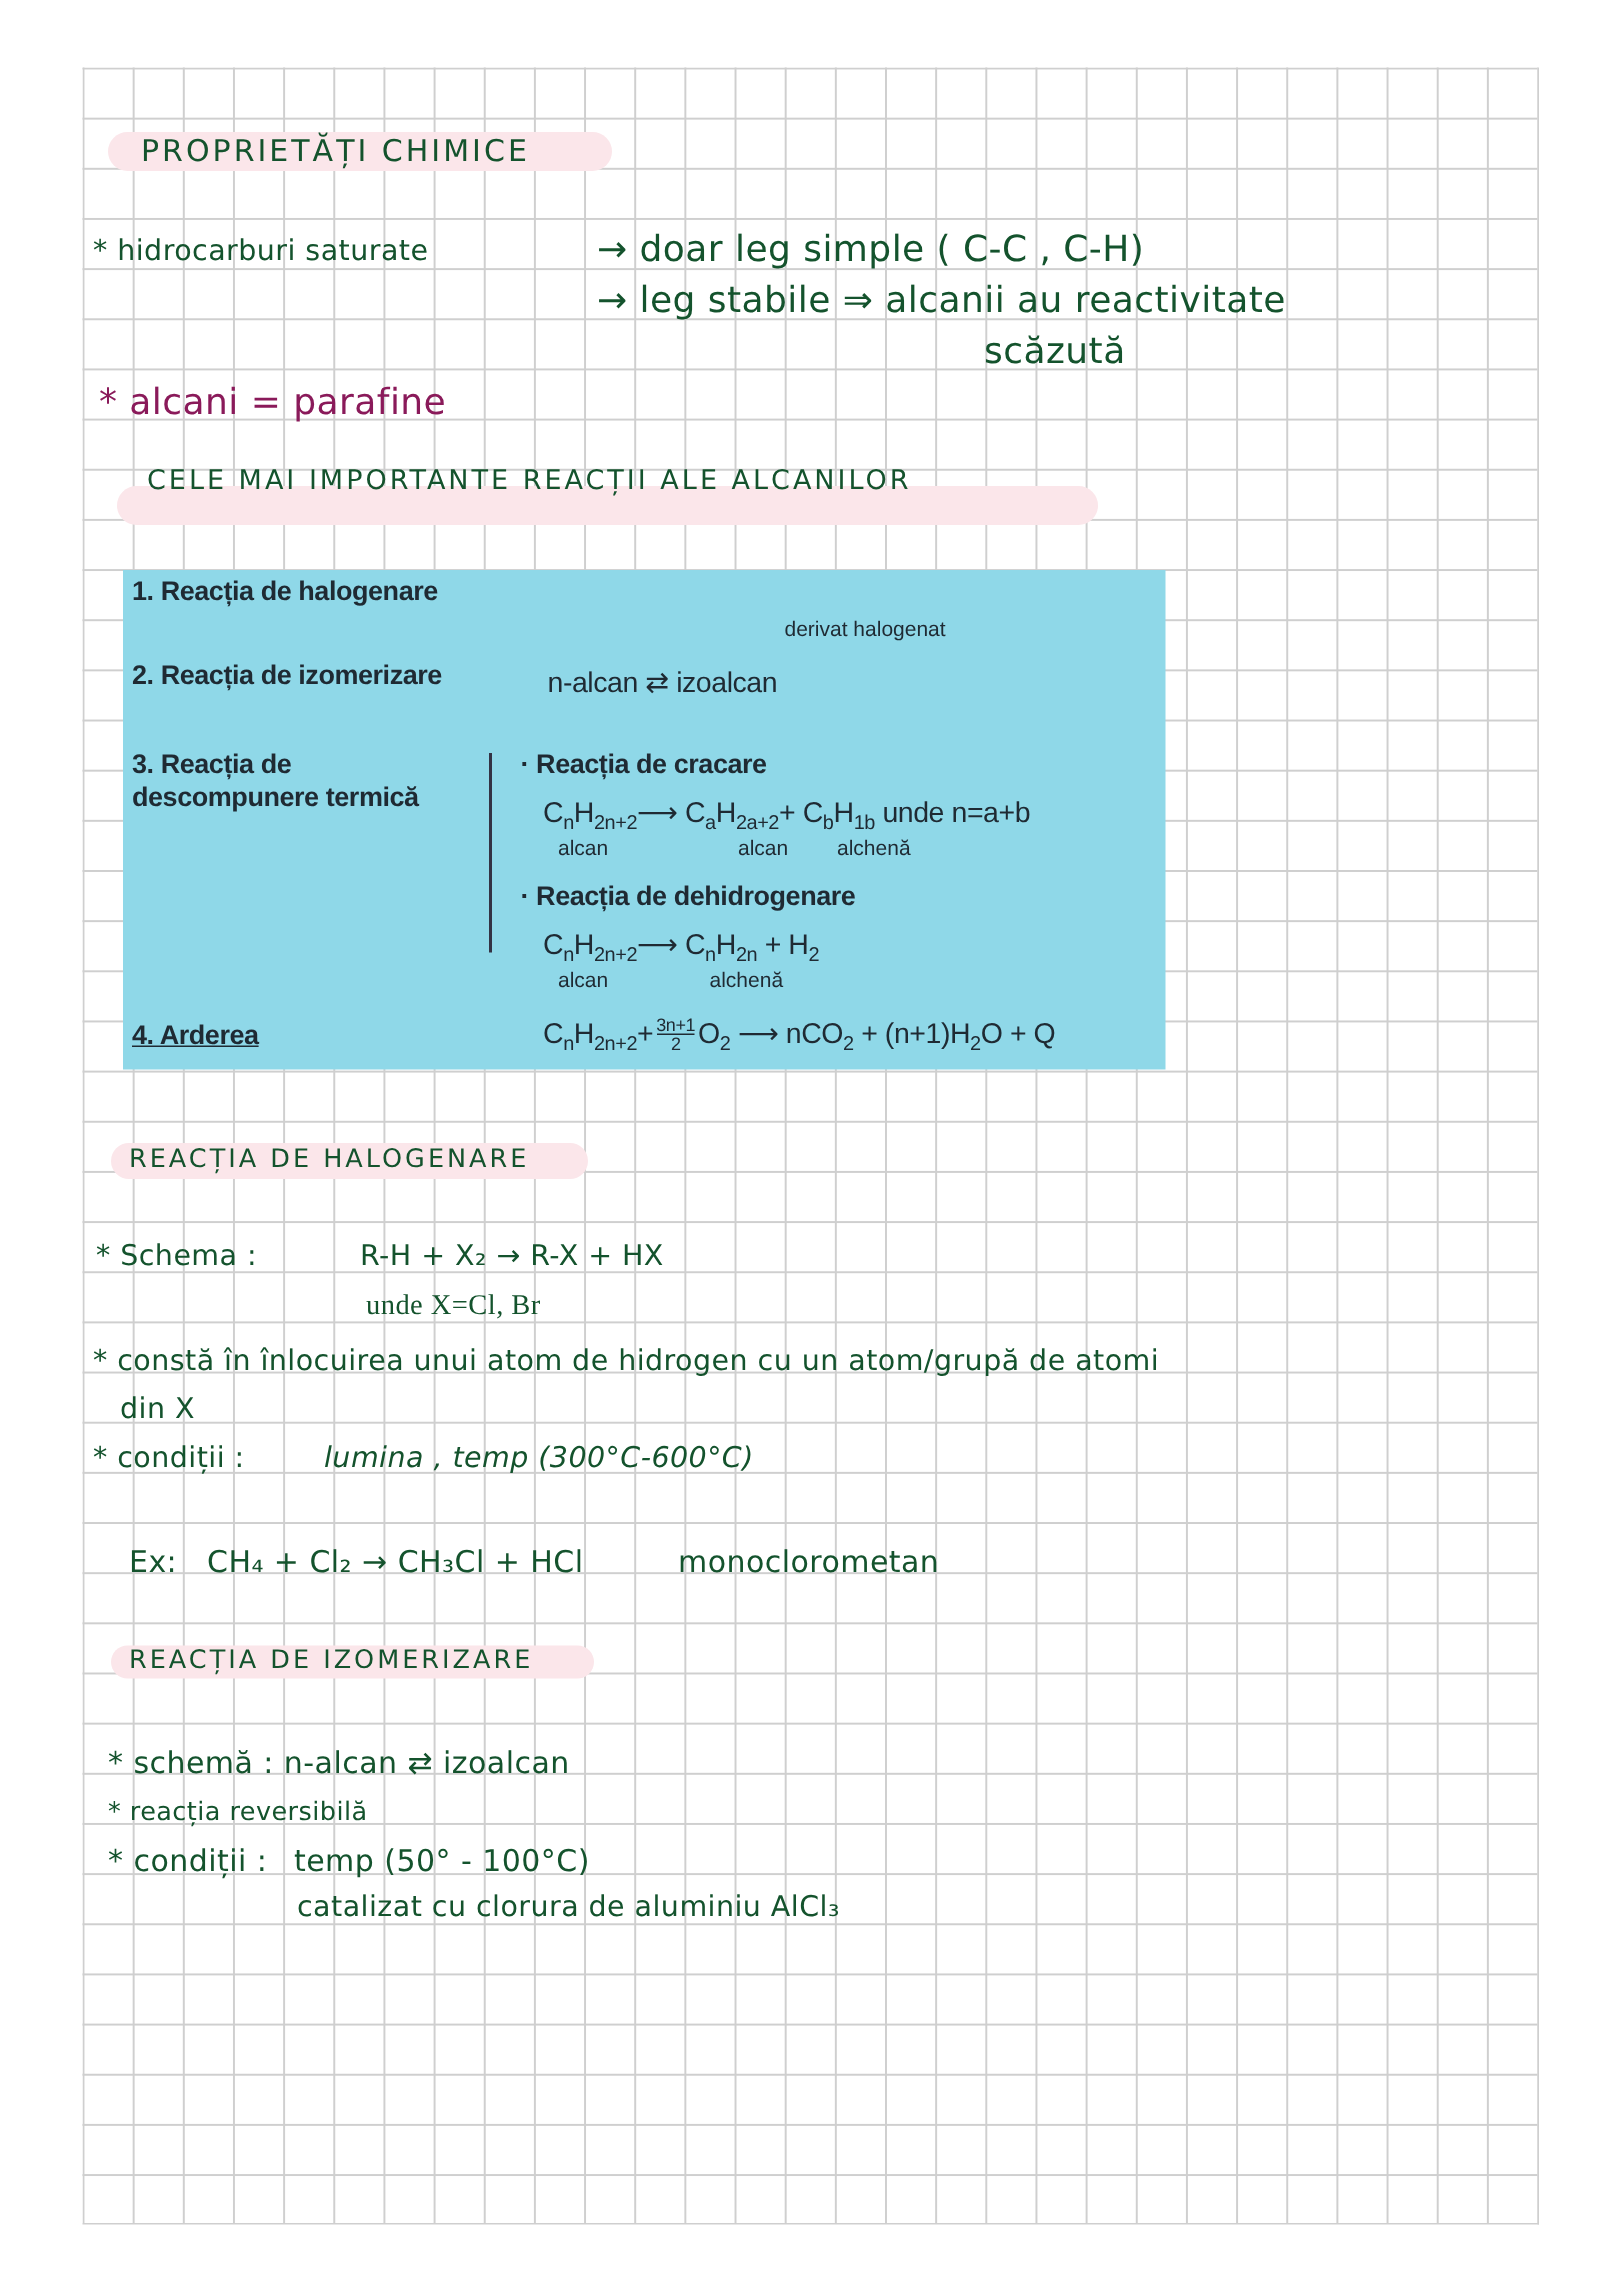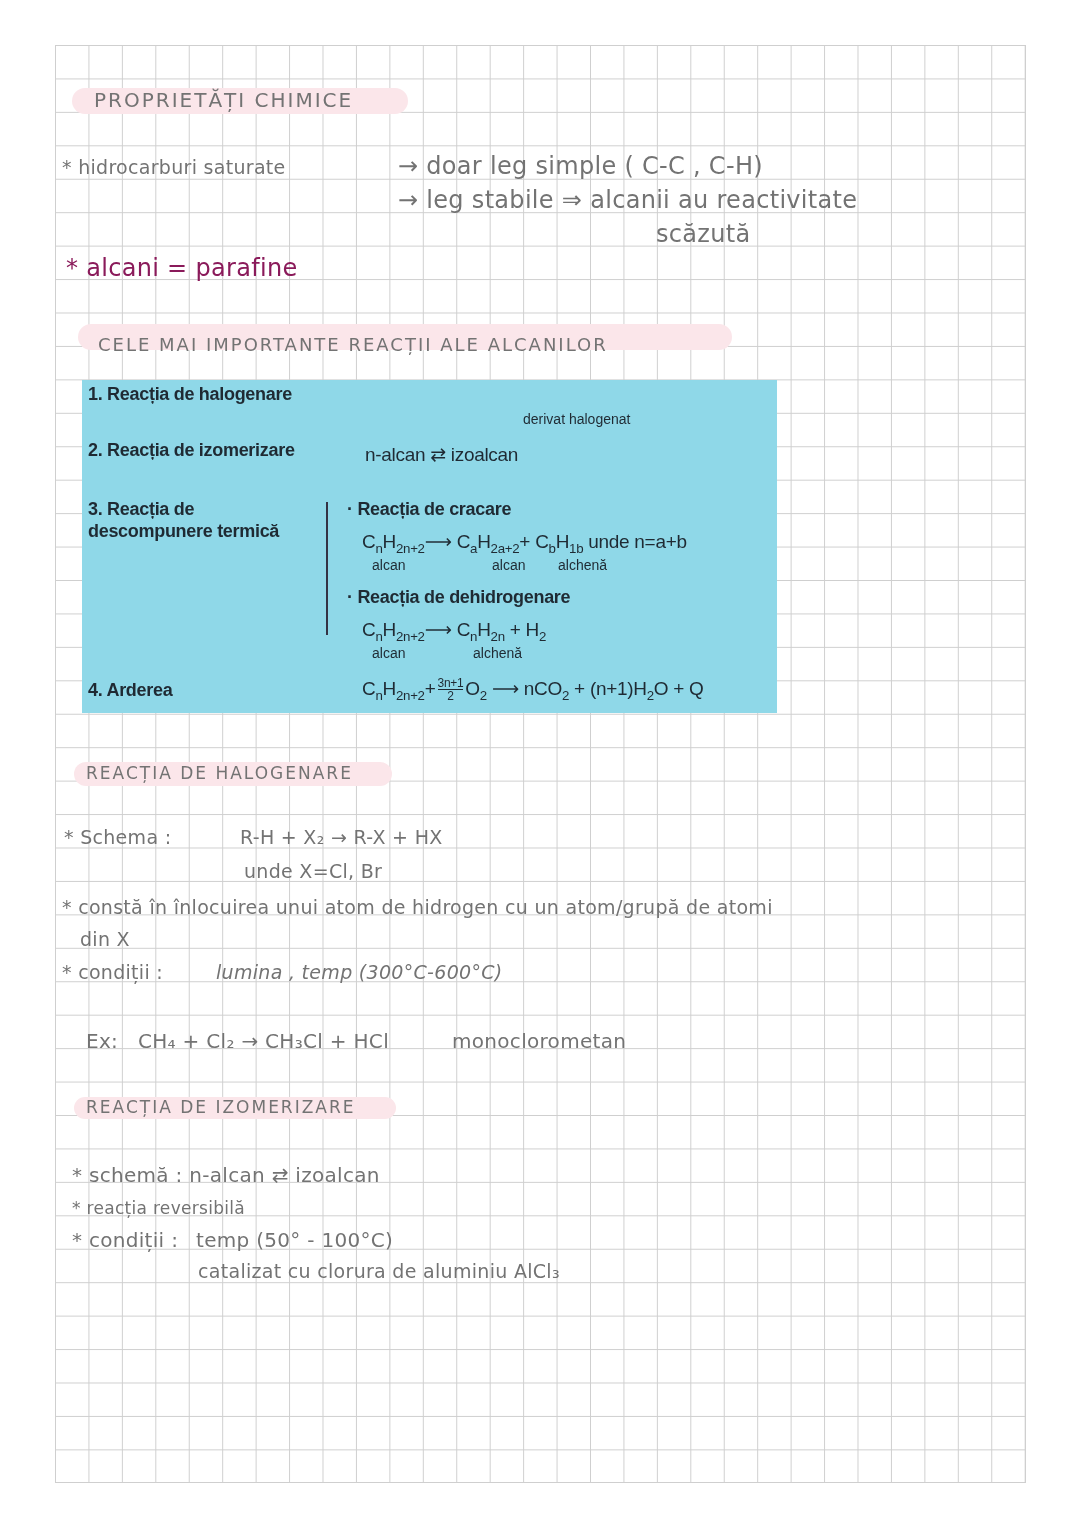--- a/index.html
+++ b/index.html
@@ -7,21 +7,21 @@
          font-family: "DejaVu Sans", sans-serif; }
   .grid {
     position:absolute; left:55px; top:45px; width:970px; height:1437px;
     background-color:#ffffff;
     background-image:
       linear-gradient(to right, #cfcfcf 1px, transparent 1px),
       linear-gradient(to bottom, #cfcfcf 1px, transparent 1px);
     background-size:33.45px 33.45px;
     border-right:1px solid #cfcfcf; border-bottom:1px solid #cfcfcf;
   }
-  .hw { position:absolute; color:#737373; font-family:"DejaVu Sans", sans-serif;
+  .hw { position:absolute; color:#14532d; font-family:"DejaVu Sans", sans-serif;
         white-space:nowrap; letter-spacing:0.3px; }
   .dark { color:#8a1a5a; }
   .pill { position:absolute; background:#fbe6ea; border-radius:14px; }
   .heading { font-size:19px; letter-spacing:2px; text-transform:uppercase; }
   .t24 { font-size:24px; }
   .t22 { font-size:19px; }
   .t20 { font-size:20px; }
   .t18 { font-size:18px; }
   .t17 { font-size:17px; }
 
@@ -48,21 +48,21 @@
 <div class="pill" style="left:72px;top:88px;width:336px;height:26px;"></div>
 <div class="hw heading t20" style="left:94px;top:88px;">PROPRIETĂȚI CHIMICE</div>
 
 <div class="hw t22" style="left:62px;top:156px;">* hidrocarburi saturate</div>
 <div class="hw t24" style="left:398px;top:152px;">→ doar leg simple  ( C-C , C-H)</div>
 <div class="hw t24" style="left:398px;top:186px;">→ leg stabile ⇒ alcanii  au reactivitate</div>
 <div class="hw t24" style="left:656px;top:220px;">scăzută</div>
 <div class="hw t24 dark" style="left:66px;top:254px;">* alcani = parafine</div>
 
 <div class="pill" style="left:78px;top:324px;width:654px;height:26px;"></div>
-<div class="hw heading t18" style="left:98px;top:334px;text-align:center;">CELE MAI IMPORTANTE REACȚII  ALE ALCANILOR</div>
+<div class="hw heading t18" style="left:98px;top:310px;text-align:center;">CELE MAI IMPORTANTE REACȚII  ALE ALCANILOR</div>
 
 <div class="box">
   <div class="lbl" style="top:3px;">1. Reacția de halogenare</div>
   <div class="sub" style="left:441px;top:31px;">derivat halogenat</div>
 
   <div class="lbl" style="top:59px;">2. Reacția de  izomerizare</div>
   <div class="eq" style="left:283px;top:63px;">n-alcan ⇄ izoalcan</div>
 
   <div class="lbl" style="top:118px;">3. Reacția de</div>
   <div class="lbl" style="top:140px;">descompunere termică</div>
@@ -72,32 +72,32 @@
   <div class="eq" style="left:280px;top:150px;">C<sub>n</sub>H<sub>2n+2</sub>⟶ C<sub>a</sub>H<sub>2a+2</sub>+ C<sub>b</sub>H<sub>1b</sub> unde n=a+b</div>
   <div class="sub" style="left:290px;top:177px;">alcan</div>
   <div class="sub" style="left:410px;top:177px;">alcan</div>
   <div class="sub" style="left:476px;top:177px;">alchenă</div>
 
   <div class="bul" style="left:265px;top:207px;">· Reacția de dehidrogenare</div>
   <div class="eq" style="left:280px;top:238px;text-align:center;">C<sub>n</sub>H<sub>2n+2</sub>⟶ C<sub>n</sub>H<sub>2n</sub> + H<sub>2</sub></div>
   <div class="sub" style="left:290px;top:265px;">alcan</div>
   <div class="sub" style="left:391px;top:265px;">alchenă</div>
 
-  <div class="lbl" style="top:299px;">4. Arderea</div>
+  <div class="lbl" style="top:299px;text-decoration:underline;">4. Arderea</div>
   <div class="eq" style="left:280px;top:297px;">
     <span>C<sub>n</sub>H<sub>2n+2</sub>+</span><span class="frac"><span class="num">3n+1</span><span>2</span></span><span>O<sub>2</sub> ⟶ nCO<sub>2</sub> + (n+1)H<sub>2</sub>O + Q</span>
   </div>
 </div>
 
 <div class="pill" style="left:74px;top:762px;width:318px;height:24px;"></div>
 <div class="hw heading t17" style="left:86px;top:763px;">REACȚIA  DE HALOGENARE</div>
 
 <div class="hw t22" style="left:64px;top:826px;">* Schema :</div>
 <div class="hw t22" style="left:240px;top:826px;">R-H + X₂ → R-X + HX</div>
-<div class="hw t22" style="left:244px;top:860px;">unde X=Cl, Br</div>
+<div class="hw t22" style="left:244px;top:860px;font-family:Liberation Serif, serif;">unde X=Cl, Br</div>
 
 <div class="hw t22" style="left:62px;top:896px;">* constă în înlocuirea  unui  atom  de hidrogen  cu un atom/grupă de atomi</div>
 <div class="hw t22" style="left:80px;top:928px;">din X</div>
 
 <div class="hw t22" style="left:62px;top:961px;">* condiții :</div>
 <div class="hw t22" style="left:216px;top:961px;font-style:italic;">lumina , temp (300°C-600°C)</div>
 
 <div class="hw t20" style="left:86px;top:1029px;">Ex:</div>
 <div class="hw t20" style="left:138px;top:1029px;">CH₄ + Cl₂ → CH₃Cl + HCl</div>
 <div class="hw t20" style="left:452px;top:1029px;">monoclorometan</div>

